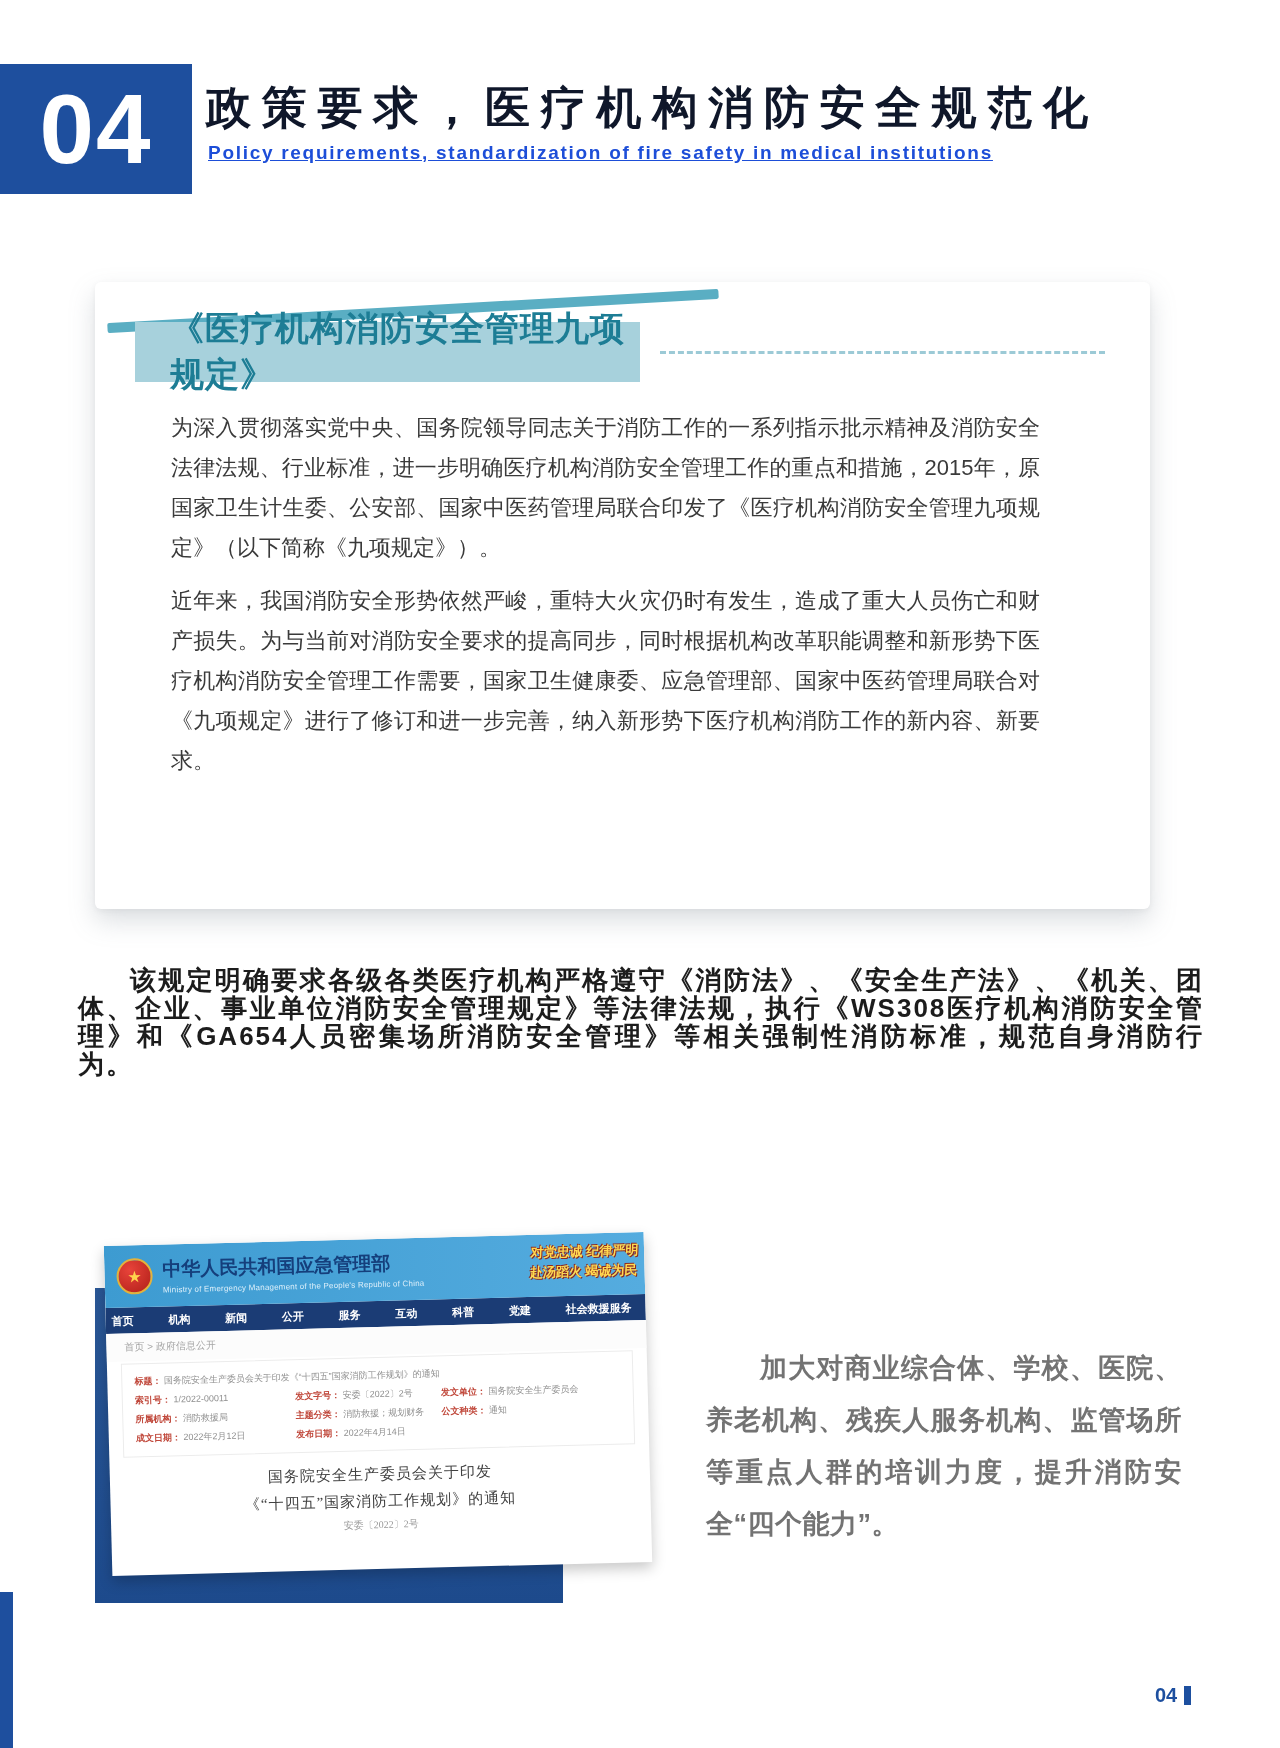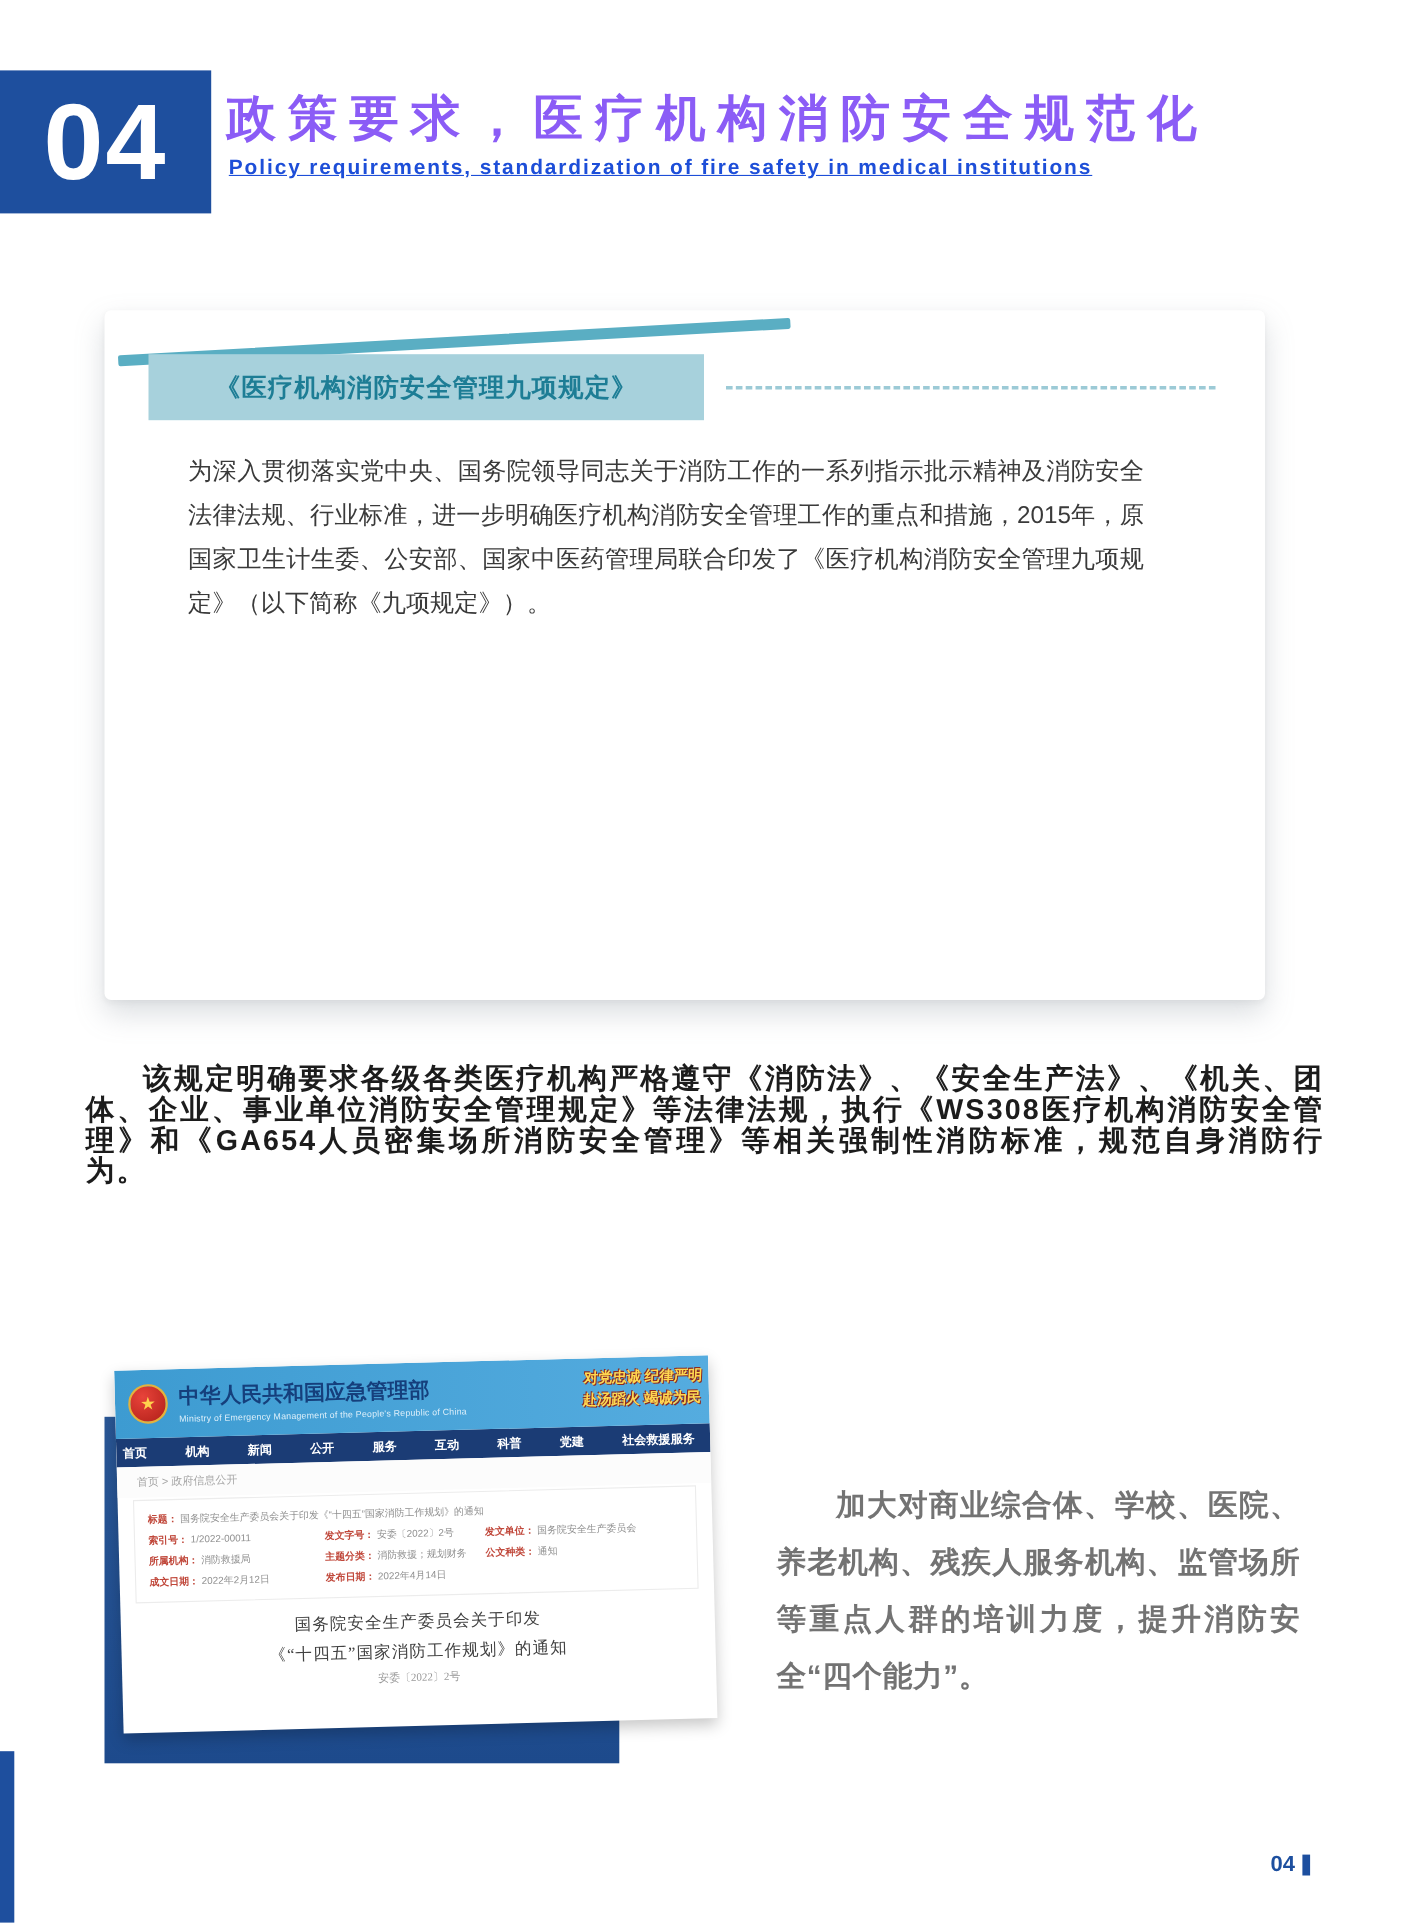--- a/index.html
+++ b/index.html
@@ -12,21 +12,21 @@
   }
 
   
   .num-box {
     position:absolute; left:0; top:64px; width:192px; height:130px;
     background:#1e4f9e; color:#fff; display:flex; align-items:center; justify-content:center;
     font-size:98px; font-weight:800; letter-spacing:2px;
   }
   .page-title {
     position:absolute; left:206px; top:78px;
-    font-size:45px; font-weight:900; color:#8b5cf6;
+    font-size:45px; font-weight:900; color:#0f172a;
     letter-spacing:0.24em; white-space:nowrap;
   }
   .page-subtitle {
     position:absolute; left:208px; top:142px;
     font-size:19px; font-weight:700; color:#1d4ed8;
     letter-spacing:0.09em; white-space:nowrap;text-decoration:underline;
   }
 
   
   .card {
@@ -34,22 +34,22 @@
     background:#fff; border-radius:6px;
     box-shadow:0 12px 26px rgba(130,140,150,0.28), 0 2px 6px rgba(0,0,0,0.05);
   }
   .badge-swoosh {
     position:absolute; left:12px; top:24px; width:612px; height:10px;
     background:#5aaec3; transform:rotate(-3.2deg); border-radius:2px;
   }
   .badge {
     position:absolute; left:40px; top:40px; width:505px; height:60px;
     background:#a7d1dc; color:#1d7d95;
-    font-size:23px; font-weight:800; letter-spacing:1px;
-    display:flex; align-items:center; justify-content:center;
+    font-size:34px; font-weight:800; letter-spacing:1px;
+    display:flex; align-items:center; justify-content:center;padding-left:35px;
   }
   .badge-dots {
     position:absolute; left:565px; top:69px; width:445px; height:0;
     border-top:3px dashed #9ccad6;
   }
   .card-body {
     position:absolute; left:40px; top:126px; width:905px;
   }
   .card-body p {
     font-size:22px; line-height:40px; color:#3a3a3a;
@@ -148,20 +148,21 @@
 </div>
 <div class="page-title">政策要求，医疗机构消防安全规范化</div>
 <div class="page-subtitle">Policy requirements, standardization of fire safety in medical institutions</div>
 
 <div class="card">
   <div class="badge-swoosh"></div>
   <div class="badge">《医疗机构消防安全管理九项规定》</div>
   <div class="badge-dots"></div>
   <div class="card-body">
     <p>为深入贯彻落实党中央、国务院领导同志关于消防工作的一系列指示批示精神及消防安全法律法规、行业标准，进一步明确医疗机构消防安全管理工作的重点和措施，2015年，原国家卫生计生委、公安部、国家中医药管理局联合印发了《医疗机构消防安全管理九项规定》（以下简称《九项规定》）。</p>
+    <p>近年来，我国消防安全形势依然严峻，重特大火灾仍时有发生，造成了重大人员伤亡和财产损失。为与当前对消防安全要求的提高同步，同时根据机构改革职能调整和新形势下医疗机构消防安全管理工作需要，国家卫生健康委、应急管理部、国家中医药管理局联合对《九项规定》进行了修订和进一步完善，纳入新形势下医疗机构消防工作的新内容、新要求。</p>
   </div>
 </div>
 
 <div class="highlight">该规定明确要求各级各类医疗机构严格遵守《消防法》、《安全生产法》、《机关、团体、企业、事业单位消防安全管理规定》等法律法规，执行《WS308医疗机构消防安全管理》和《GA654人员密集场所消防安全管理》等相关强制性消防标准，规范自身消防行为。</div>
 
 <div class="gov-panel"></div>
 <div class="gov-shot">
   <div class="gov-header">
     <div class="emblem">
       <span>★</span>

